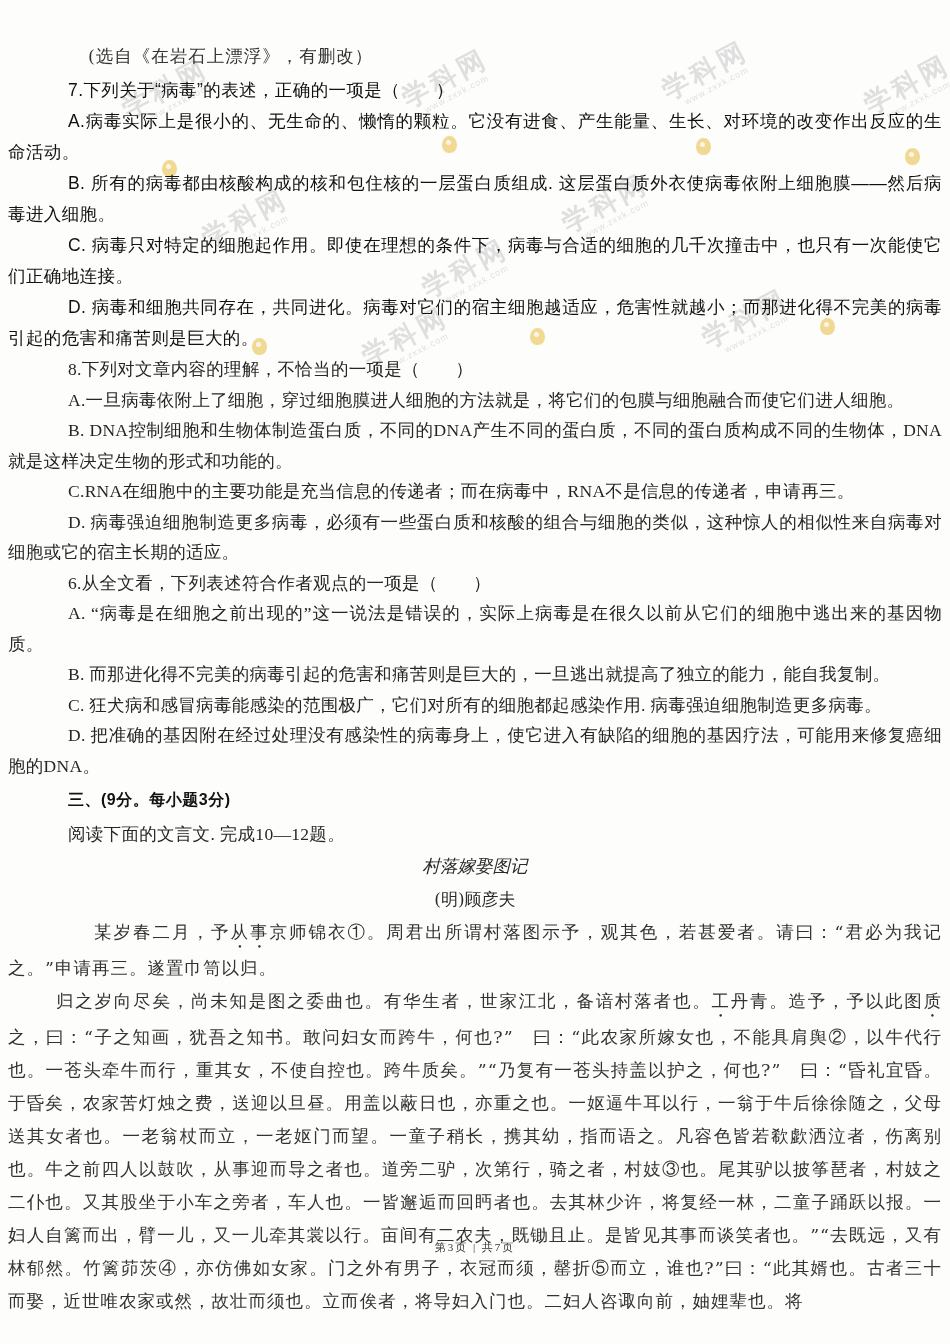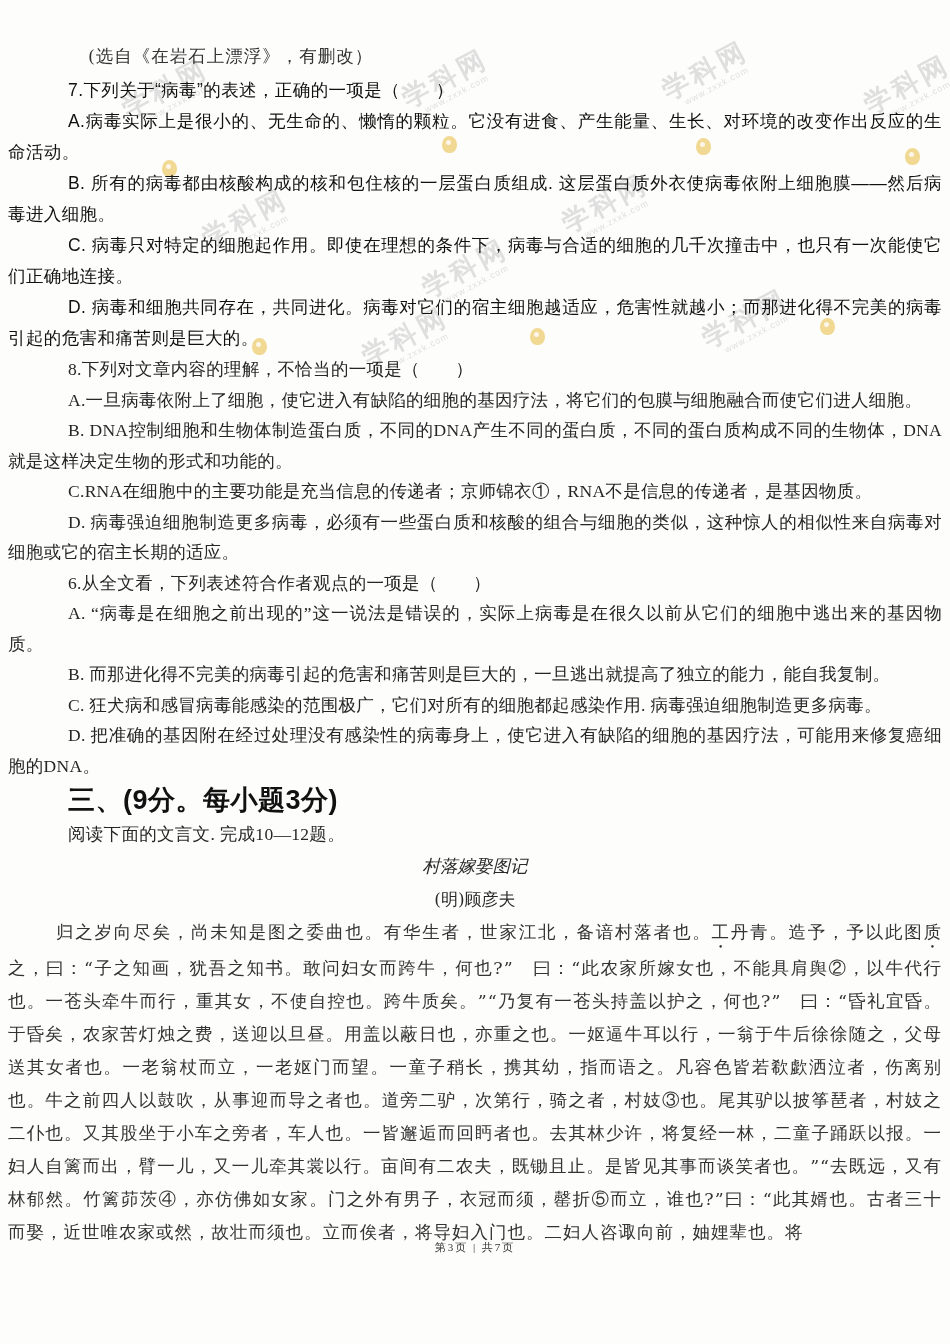--- a/index.html
+++ b/index.html
@@ -31,21 +31,21 @@
     font-weight:400;color:#333;
     font-size:17.5px;line-height:33px;
     text-align:justify;letter-spacing:1px;
   }
   .stem{text-indent:60px;}
   .opt{text-indent:60px;}
   .cite{text-indent:80px;margin-bottom:2px;}
   .sec-heading{
     font-family:"Liberation Sans", sans-serif;
     font-weight:700;color:#111;
-    font-size:27px;line-height:34px;
+    font-size:16px;line-height:34px;
     margin:2px 0 2px 60px;letter-spacing:.5px;
   }
   .intro{text-indent:60px;}
   .p-title{
     font-weight:400;font-size:17.5px;line-height:33px;
     text-align:center;margin:0;color:#2a2a2a;
     font-family:"Liberation Serif", serif;
     font-style:italic;
   }
   .p-author{
@@ -147,40 +147,41 @@
     <section>
       <p class="hei stem">7.下列关于“病毒”的表述，正确的一项是（　　）</p>
       <p class="hei opt">A.病毒实际上是很小的、无生命的、懒惰的颗粒。它没有进食、产生能量、生长、对环境的改变作出反应的生命活动。</p>
       <p class="hei opt">B. 所有的病毒都由核酸构成的核和包住核的一层蛋白质组成. 这层蛋白质外衣使病毒依附上细胞膜——然后病毒进入细胞。</p>
       <p class="hei opt">C. 病毒只对特定的细胞起作用。即使在理想的条件下，病毒与合适的细胞的几千次撞击中，也只有一次能使它们正确地连接。</p>
       <p class="hei opt">D. 病毒和细胞共同存在，共同进化。病毒对它们的宿主细胞越适应，危害性就越小；而那进化得不完美的病毒引起的危害和痛苦则是巨大的。</p>
     </section>
 
     <section>
       <p class="song stem">8.下列对文章内容的理解，不恰当的一项是（　　）</p>
-      <p class="song opt">A.一旦病毒依附上了细胞，使它进入有缺陷的细胞的基因疗法，将它们的包膜与细胞融合而使它们进人细胞。</p>
+      <p class="song opt">A.一旦病毒依附上了细胞，穿过细胞膜进人细胞的方法就是，将它们的包膜与细胞融合而使它们进人细胞。</p>
       <p class="song opt">B. DNA控制细胞和生物体制造蛋白质，不同的DNA产生不同的蛋白质，不同的蛋白质构成不同的生物体，DNA就是这样决定生物的形式和功能的。</p>
-      <p class="song opt">C.RNA在细胞中的主要功能是充当信息的传递者；京师锦衣①，RNA不是信息的传递者，是基因物质。</p>
+      <p class="song opt">C.RNA在细胞中的主要功能是充当信息的传递者；而在病毒中，RNA不是信息的传递者，申请再三。</p>
       <p class="song opt">D. 病毒强迫细胞制造更多病毒，必须有一些蛋白质和核酸的组合与细胞的类似，这种惊人的相似性来自病毒对细胞或它的宿主长期的适应。</p>
     </section>
 
     <section>
       <p class="song stem">6.从全文看，下列表述符合作者观点的一项是（　　）</p>
       <p class="song opt">A. “病毒是在细胞之前出现的”这一说法是错误的，实际上病毒是在很久以前从它们的细胞中逃出来的基因物质。</p>
       <p class="song opt">B. 而那进化得不完美的病毒引起的危害和痛苦则是巨大的，一旦逃出就提高了独立的能力，能自我复制。</p>
       <p class="song opt">C. 狂犬病和感冒病毒能感染的范围极广，它们对所有的细胞都起感染作用. 病毒强迫细胞制造更多病毒。</p>
       <p class="song opt">D. 把准确的基因附在经过处理没有感染性的病毒身上，使它进入有缺陷的细胞的基因疗法，可能用来修复癌细胞的DNA。</p>
     </section>
 
     <h3 class="sec-heading">三、(9分。每小题3分)</h3>
     <p class="song intro">阅读下面的文言文. 完成10—12题。</p>
 
     <h4 class="p-title">村落嫁娶图记</h4>
     <p class="p-author">(明)顾彦夫</p>
 
+    <p class="kai para1">某岁春二月，予<span class="emph">从事</span>京师锦衣①。周君出所谓村落图示予，观其色，若甚爱者。请曰：“君必为我记之。”申请再三。遂置巾笥以归。</p>
     <p class="kai para2">归之岁向尽矣，尚未知是图之委曲也。有华生者，世家江北，备谙村落者也。<span class="emph">工</span>丹青。造予，予以此图<span class="emph">质</span>之，曰：“子之知画，犹吾之知书。敢问妇女而跨牛，何也?”　曰：“此农家所嫁女也，不能具肩舆②，以牛代行也。一苍头牵牛而行，重其女，不使自控也。跨牛质矣。”“乃复有一苍头持盖以护之，何也?”　曰：“昏礼宜昏。于昏矣，农家苦灯烛之费，送迎以旦昼。用盖以蔽日也，亦重之也。一妪逼牛耳以行，一翁于牛后徐徐随之，父母送其女者也。一老翁杖而立，一老妪门而望。一童子稍长，携其幼，指而语之。凡容色皆若欷歔洒泣者，伤离别也。牛之前四人以鼓吹，从事迎而导之者也。道旁二驴，次第行，骑之者，村妓③也。尾其驴以披筝琶者，村妓之二仆也。又其股坐于小车之旁者，车人也。一皆邂逅而回眄者也。去其林少许，将复经一林，二童子踊跃以报。一妇人自篱而出，臂一儿，又一儿牵其裳以行。亩间有二农夫，既锄且止。是皆见其事而谈笑者也。”“去既远，又有林郁然。竹篱茆茨④，亦仿佛如女家。门之外有男子，衣冠而须，罄折⑤而立，谁也?”曰：“此其婿也。古者三十而娶，近世唯农家或然，故壮而须也。立而俟者，将导妇入门也。二妇人咨诹向前，妯娌辈也。将</p>
 
   </div>
 
   <div class="footer">
     <span>第3页 | 共7页</span>
   </div>
 
 </div>
 

